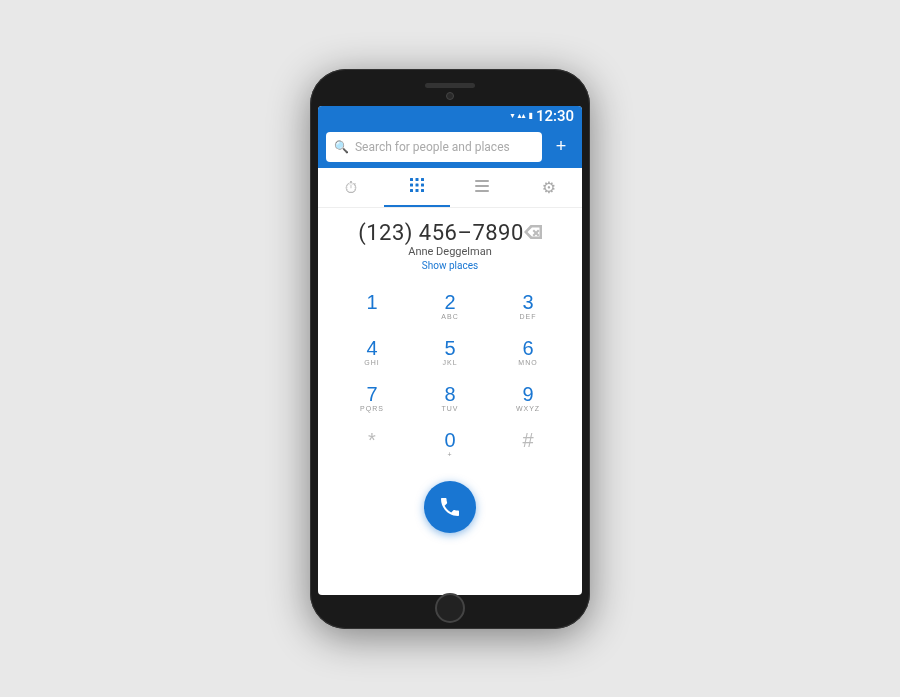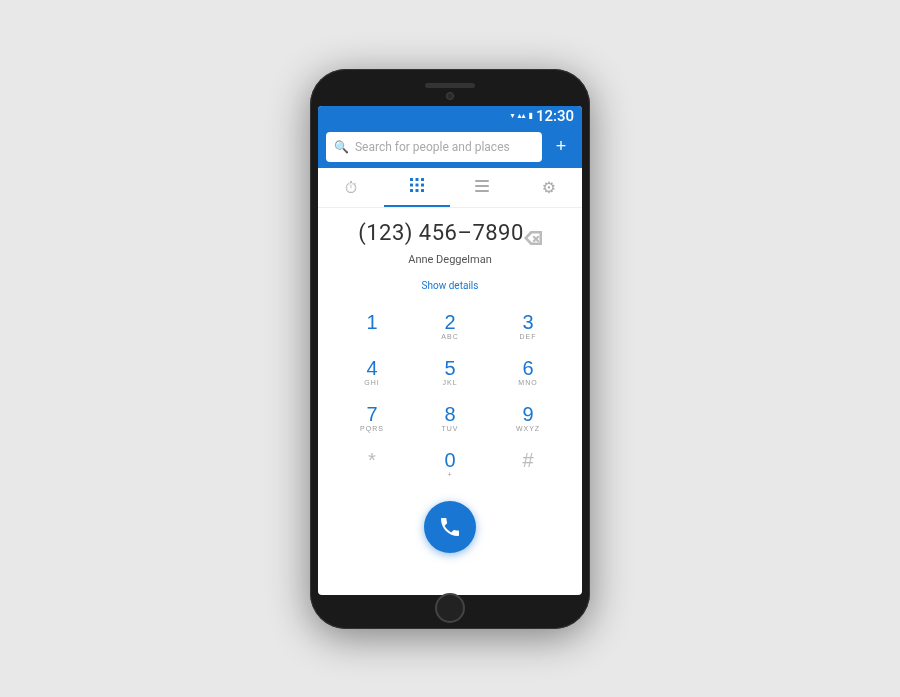--- a/index.html
+++ b/index.html
@@ -156,43 +156,43 @@
     .dialer-area {
       flex: 1;
       display: flex;
       flex-direction: column;
       align-items: center;
       padding: 12px 16px 8px;
     }
 
     .phone-number-display {
       display: flex;
-      align-items: flex-end;
+      align-items: center;
       gap: 0;
-      margin-bottom: 8px;
+      margin-bottom: 0;
     }
     .phone-number-text {
       font-size: 22px;
       color: #333;
       letter-spacing: 0.5px;
     }
     .backspace-btn {
       background: none;
       border: none;
       cursor: pointer;
       color: #aaa;
       font-size: 16px;
       display: flex;
       align-items: center;
     }
 
     .contact-name {
       font-size: 11px;
       color: #555;
-      margin-bottom: 14px;
+      margin-bottom: 2px;
       text-align: right;
     }
     .show-details {
       font-size: 10px;
       color: #1976d2;
       cursor: pointer;
       margin-bottom: 14px;
     }
 
     
@@ -335,21 +335,21 @@
         <span class="phone-number-text">(123) 456–7890</span>
         <button class="backspace-btn">
           <svg width="18" height="14" viewBox="0 0 18 14" fill="#bbb">
             <path d="M6.5 0L0 7l6.5 7H18V0H6.5zm9 11.5H8L3.5 7 8 2.5h7.5v9z"></path>
             <path d="M10 4.5L8.5 6 10.5 8 8.5 10 10 11.5l2-2 2 2 1.5-1.5L13.5 8l2-2L14 4.5l-2 2-2-2z"></path>
           </svg>
         </button>
       </div>
 
       <div class="contact-name">Anne Deggelman</div>
-      <div class="show-details">Show details</div>
+      <div class="show-details">Show places</div>
 
       <div class="keypad">
         <button class="key-btn">
           <span class="key-main">1</span>
           <span class="key-sub"></span>
         </button>
         <button class="key-btn">
           <span class="key-main">2</span>
           <span class="key-sub">ABC</span>
         </button>

